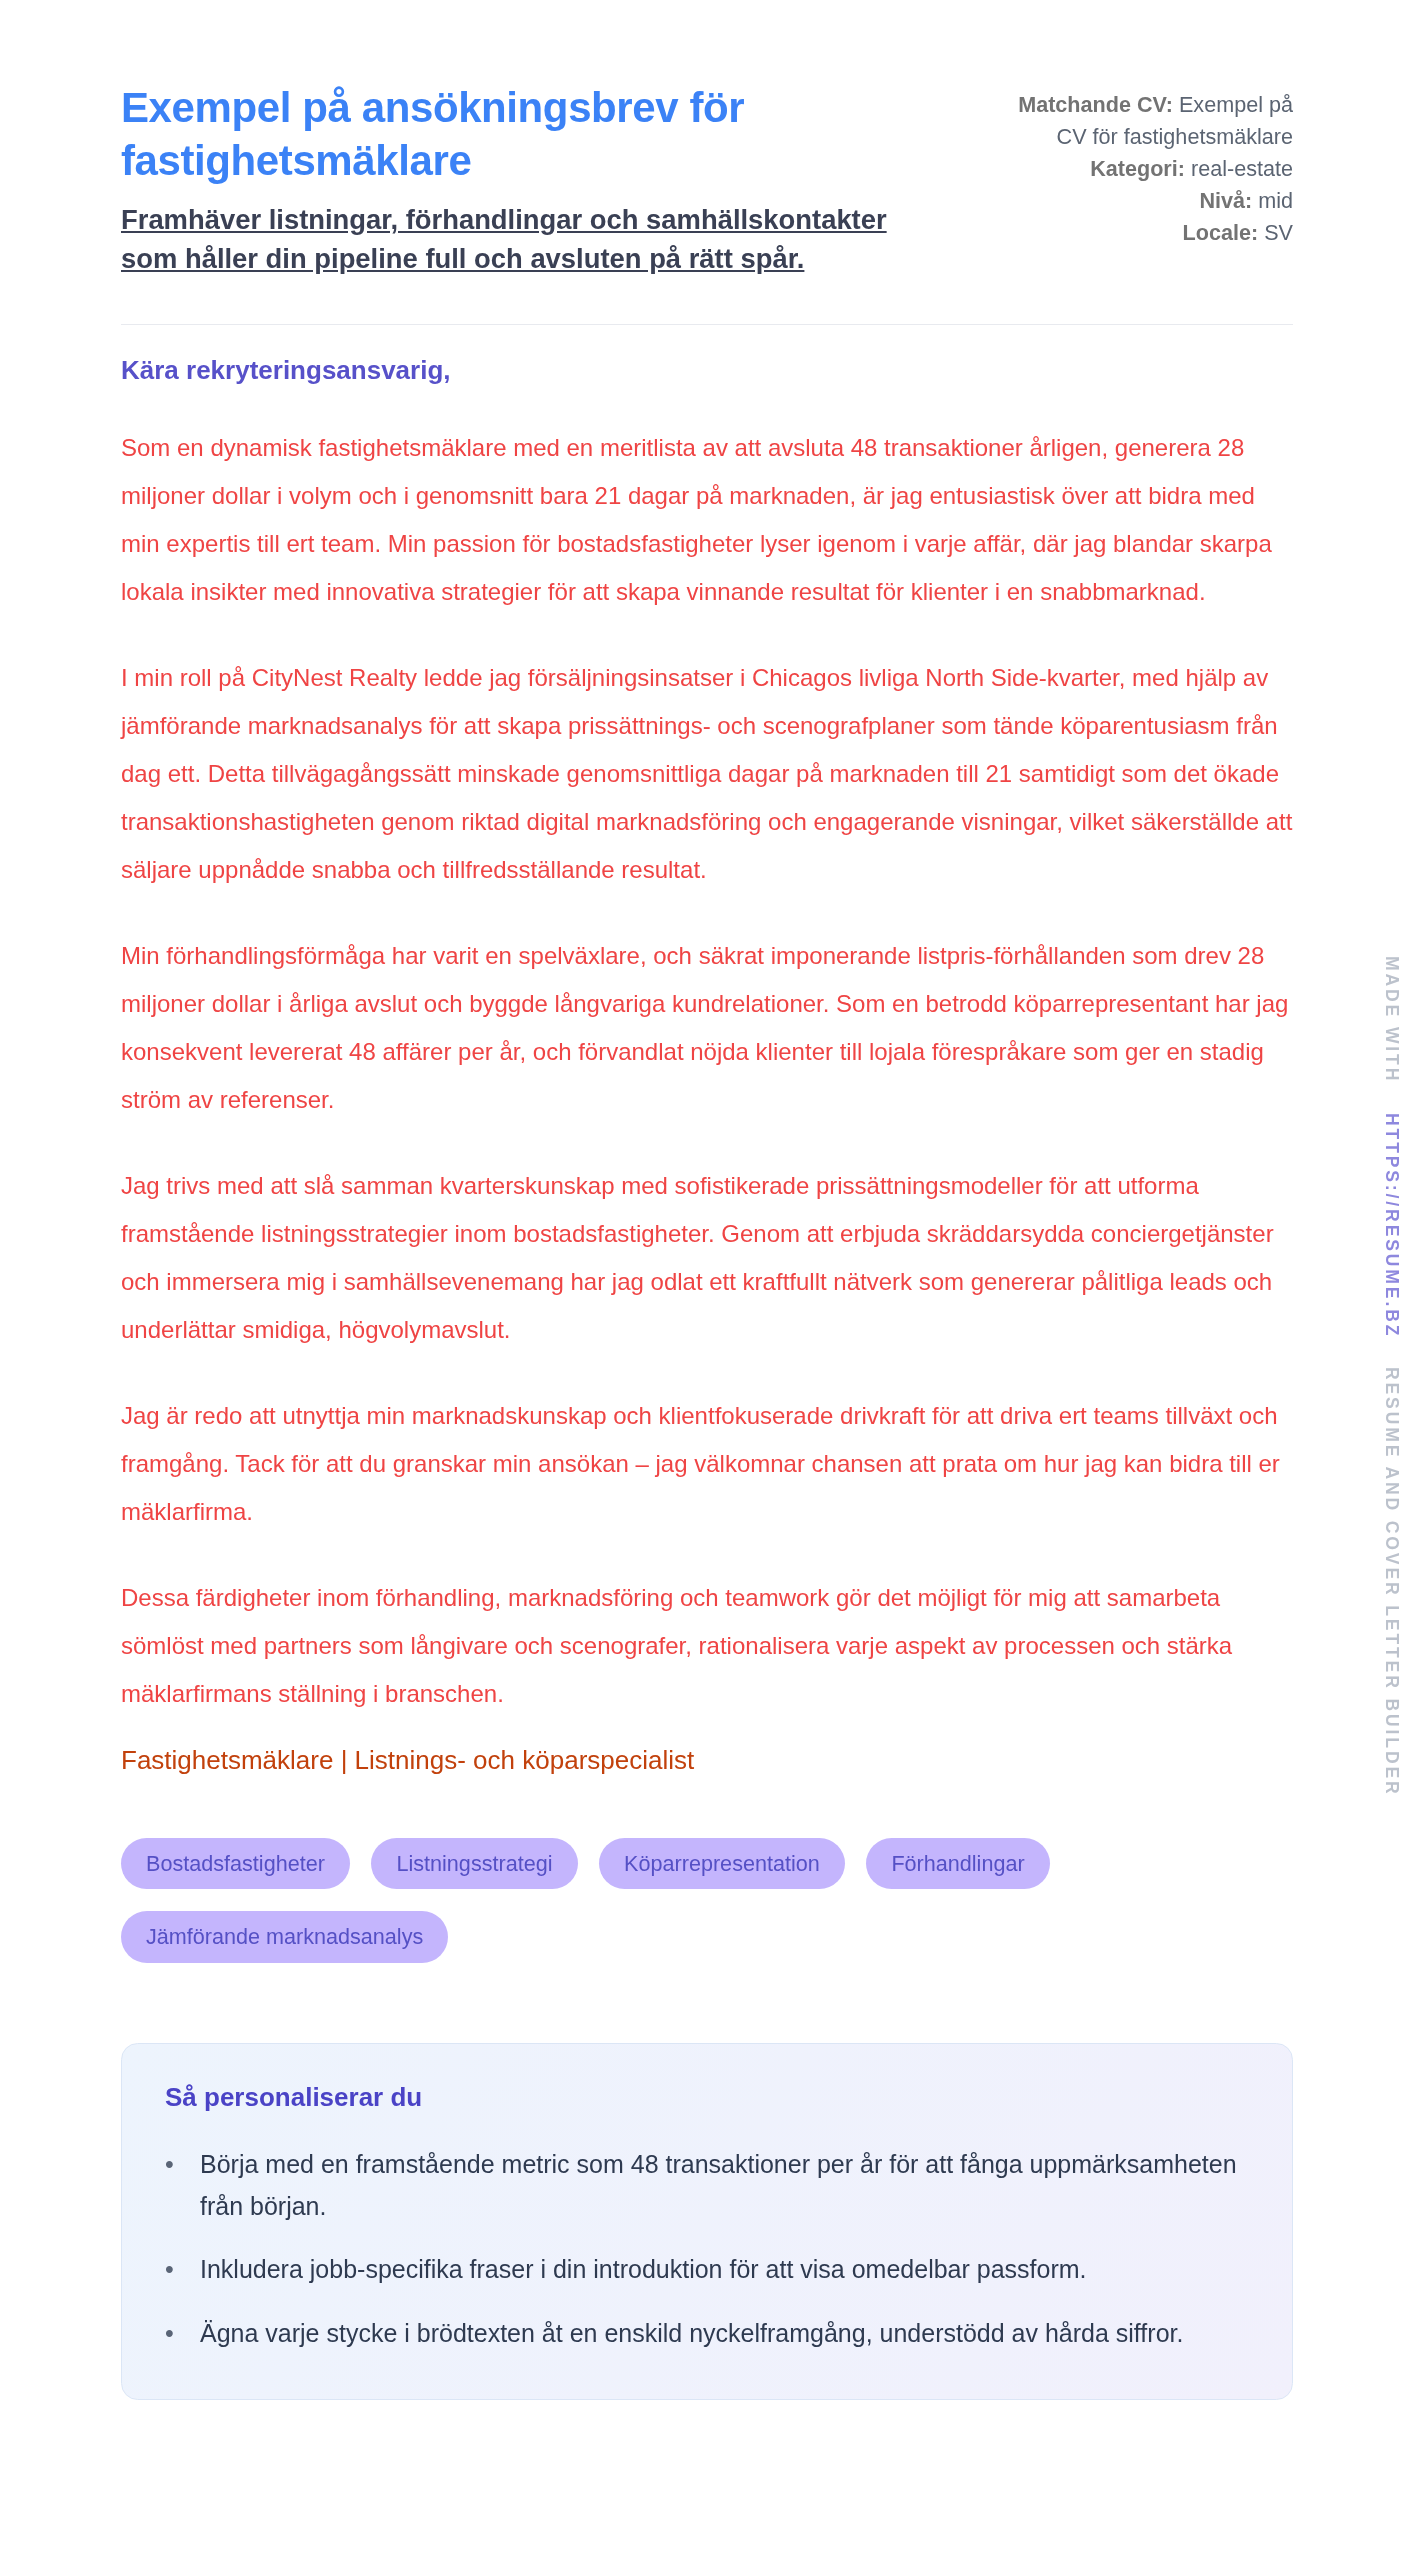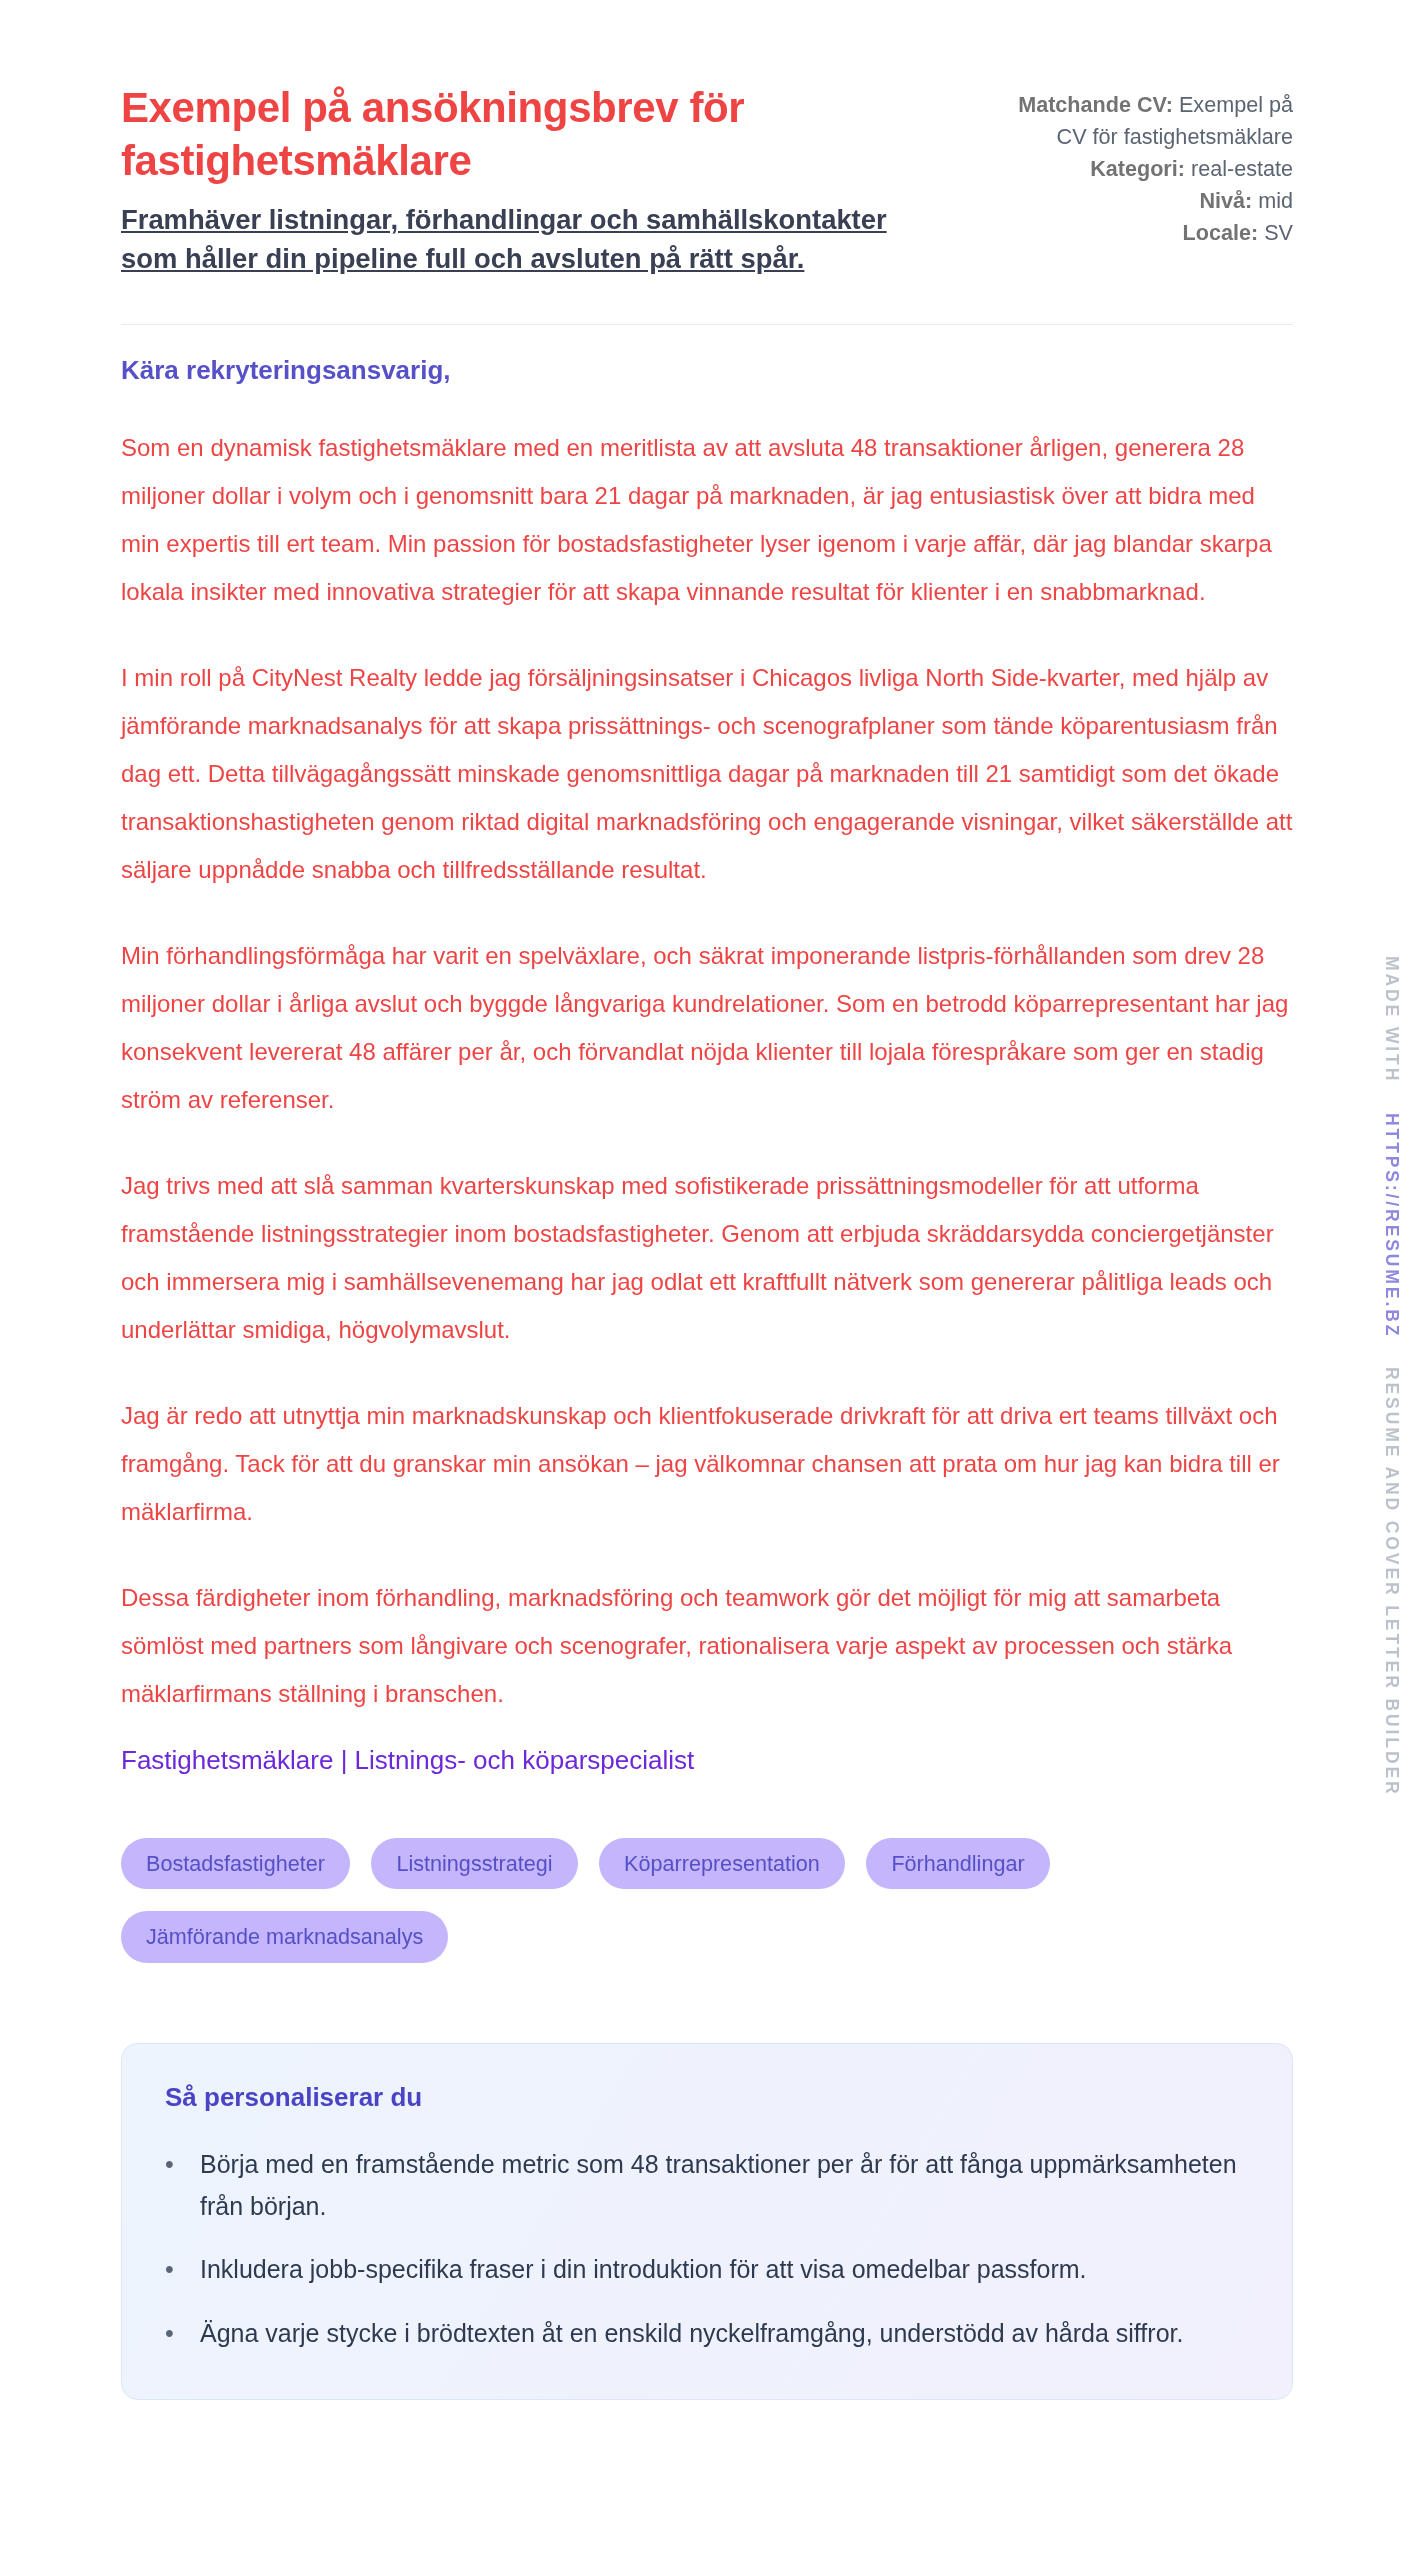--- a/index.html
+++ b/index.html
@@ -9,40 +9,40 @@
     font-family:"Liberation Sans", sans-serif; color:#212b3e;
     -webkit-font-smoothing:antialiased;
   }
   .container { width:1172px; margin:0 auto; padding-top:81px; }
 
   
   .header { display:flex; justify-content:space-between; align-items:flex-start; }
   .header-left { width:798px; }
   .page-title {
     font-size:42px; line-height:1.27; font-weight:700;
-    color:#ef4444; letter-spacing:-0.4px;
+    color:#3b82f6; letter-spacing:-0.4px;
   }
   .page-subtitle {
     margin-top:13.3px; font-size:27.4px; line-height:1.42;
     font-weight:700; color:#3a4054;text-decoration:underline;
   }
   .meta {
     width:289px; text-align:right; font-size:21.6px; line-height:32px;
     color:#5b6472; padding-top:8.3px;
   }
   .meta-label { font-weight:700; color:#737373; }
 
   .divider { border:none; border-top:1.7px solid #e8eaef; margin-top:45px; }
 
   
   .greeting { margin-top:30px; font-size:26px; font-weight:700; color:#5751c9; }
   .para { margin-top:38px; font-size:24px; line-height:48px; color:#ef4444; }
 
   .sig-name { margin-top:76px; font-size:26px; font-weight:700; color:#1f2738; }
-  .sig-title { margin-top:27px; font-size:26px; color:#6d28d9; }
+  .sig-title { margin-top:27px; font-size:26px; color:#c2410c; }
 
   
   .tags { margin-top:62px; display:flex; flex-wrap:wrap; gap:21.6px; }
   .tag {
     display:inline-block; background:#c4b5fd; color:#5550c5;
     font-size:21.6px; line-height:1; padding:15px 25px; border-radius:831px;
     white-space:nowrap;
   }
 
   

